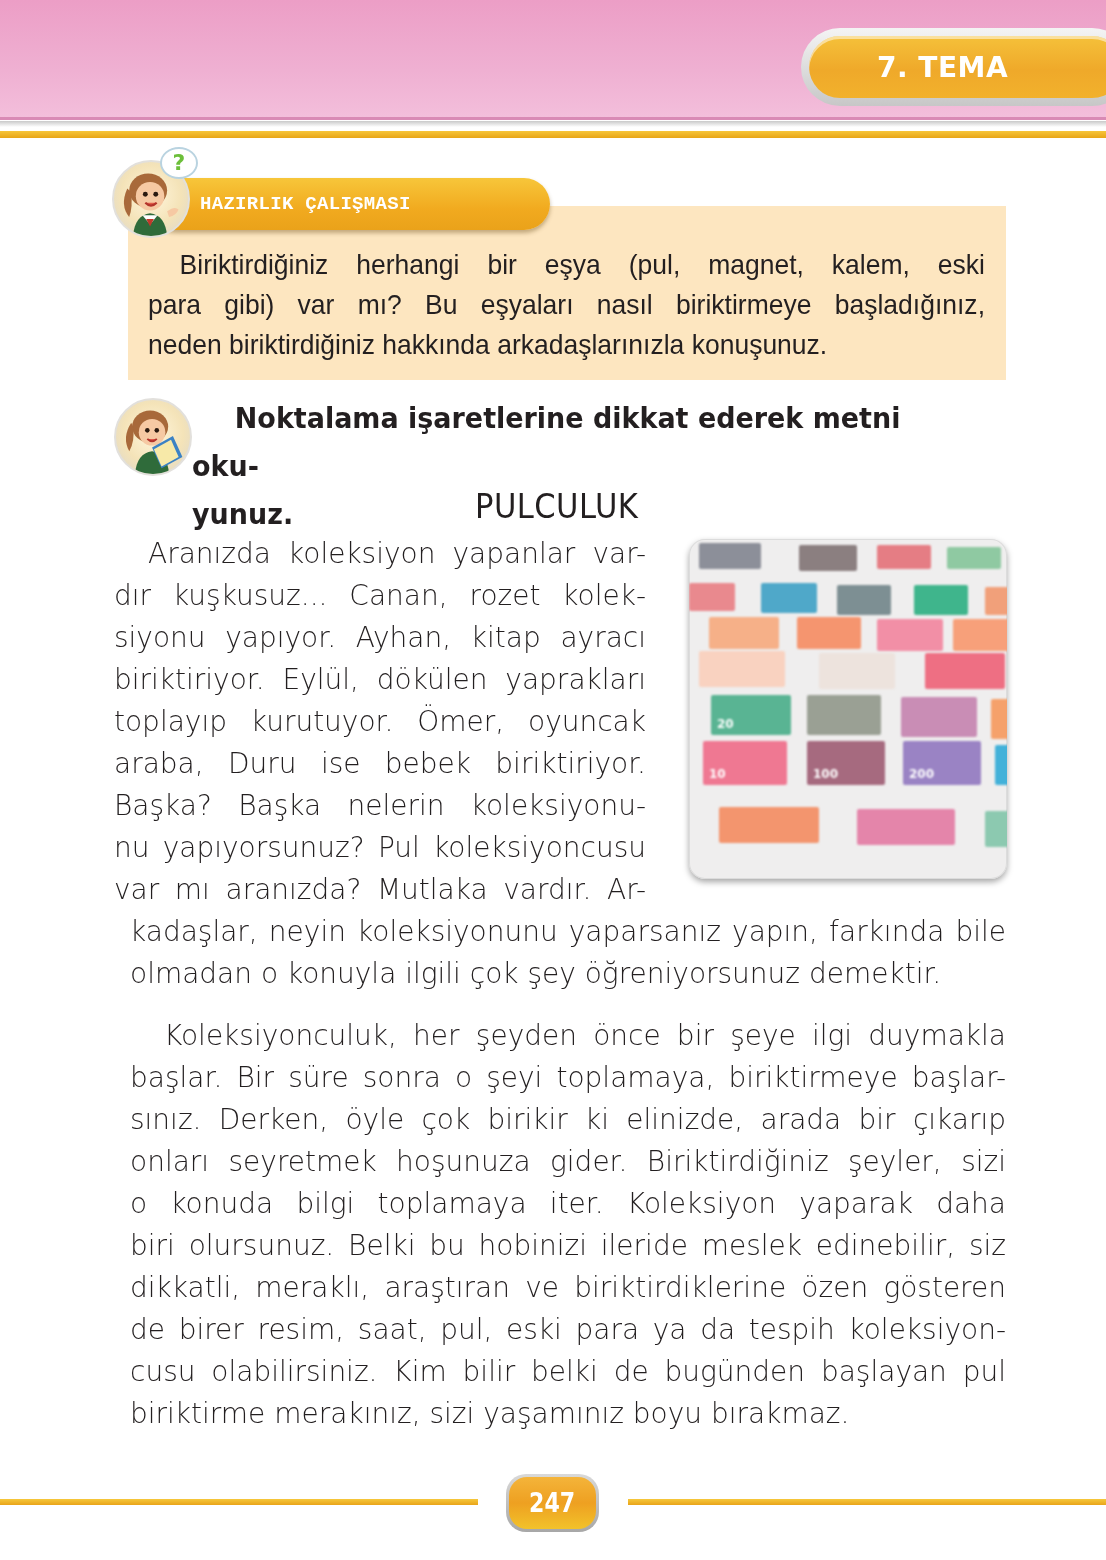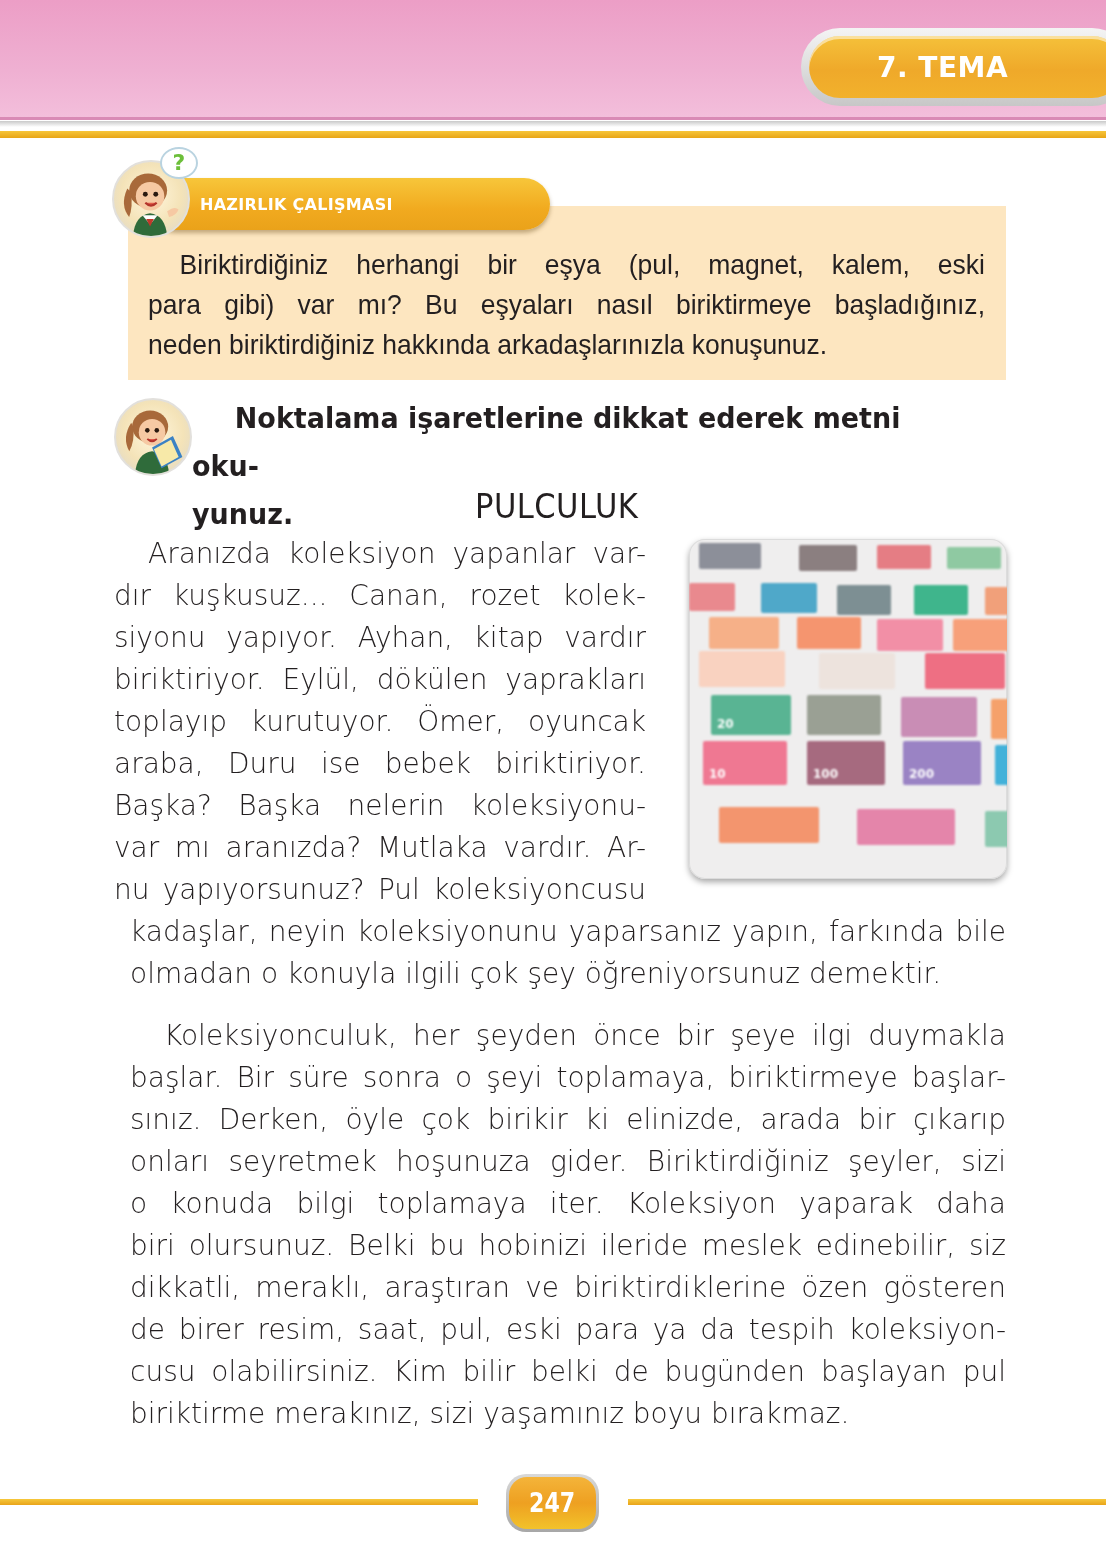--- a/index.html
+++ b/index.html
@@ -35,21 +35,21 @@
     position: absolute; left: 128px; top: 206px; width: 878px; height: 174px;
     background: #fde6c0;
   }
   .hz-banner {
     position: absolute; left: 150px; top: 178px; width: 400px; height: 52px;
     border-radius: 26px;
     background: linear-gradient(to bottom, #f7c63a 0%, #f1aa1f 60%, #eaa21a 100%);
     box-shadow: 0 3px 4px rgba(120,90,40,0.45);
     display: flex; align-items: center; padding-left: 50px;
   }
-  .hz-title { color: #ffffff; font-weight: bold; font-size: 16px; letter-spacing: 0.3px; }
+  .hz-title { color: #ffffff; font-weight: bold; font-size: 19px; letter-spacing: 0.3px; font-family: Liberation Mono, monospace; }
 
   .avatar {
     position: absolute; width: 78px; height: 78px; border-radius: 50%;
     background: radial-gradient(circle at 50% 45%, #fff6dd 0%, #f4e3b8 55%, #d9d6d0 100%);
     border: 2px solid #e2e0dc;
     overflow: hidden;
   }
   .avatar svg { width: 100%; height: 100%; display: block; }
   .thought {
     position: absolute; left: 160px; top: 147px; width: 38px; height: 32px;
@@ -174,27 +174,27 @@
 <div class="instr">
   <div><span class="ind"></span><span>Noktalama işaretlerine dikkat ederek metni oku-</span></div>
   <div><span>yunuz.</span></div>
 </div>
 
 <div class="story-title">PULCULUK</div>
 
 <div class="col-text body-text">
   <div class="line ind"><span style="white-space: nowrap; word-spacing: 0px;">Aranızda koleksiyon yapanlar var-</span></div>
   <div class="line"><span style="white-space: nowrap; word-spacing: 0px;">dır kuşkusuz... Canan, rozet kolek-</span></div>
-  <div class="line"><span style="white-space: nowrap; word-spacing: 0px;">siyonu yapıyor. Ayhan, kitap vardır</span></div>
+  <div class="line"><span style="white-space: nowrap; word-spacing: 0px;">siyonu yapıyor. Ayhan, kitap ayracı</span></div>
   <div class="line"><span style="white-space: nowrap; word-spacing: 0px;">biriktiriyor. Eylül, dökülen yaprakları</span></div>
   <div class="line"><span style="white-space: nowrap; word-spacing: 0px;">toplayıp kurutuyor. Ömer, oyuncak</span></div>
   <div class="line"><span style="white-space: nowrap; word-spacing: 0px;">araba, Duru ise bebek biriktiriyor.</span></div>
   <div class="line"><span style="white-space: nowrap; word-spacing: 0px;">Başka? Başka nelerin koleksiyonu-</span></div>
+  <div class="line"><span style="white-space: nowrap; word-spacing: 0px;">nu yapıyorsunuz? Pul koleksiyoncusu</span></div>
   <div class="line"><span style="white-space: nowrap; word-spacing: 0px;">var mı aranızda? Mutlaka vardır. Ar-</span></div>
-  <div class="line"><span style="white-space: nowrap; word-spacing: 0px;">nu yapıyorsunuz? Pul koleksiyoncusu</span></div>
 </div>
 
 <div class="photo">
 
   <div class="stamp" style="left:10px;top:4px;width:62px;height:26px;background:#8c8f99;"></div>
   <div class="stamp" style="left:110px;top:6px;width:58px;height:26px;background:#8b7f80;"></div>
   <div class="stamp" style="left:188px;top:6px;width:54px;height:24px;background:#e57d84;"></div>
   <div class="stamp" style="left:258px;top:8px;width:54px;height:22px;background:#8fc9a2;"></div>
 
   <div class="stamp" style="left:0px;top:44px;width:46px;height:28px;background:#e9898e;"></div>

